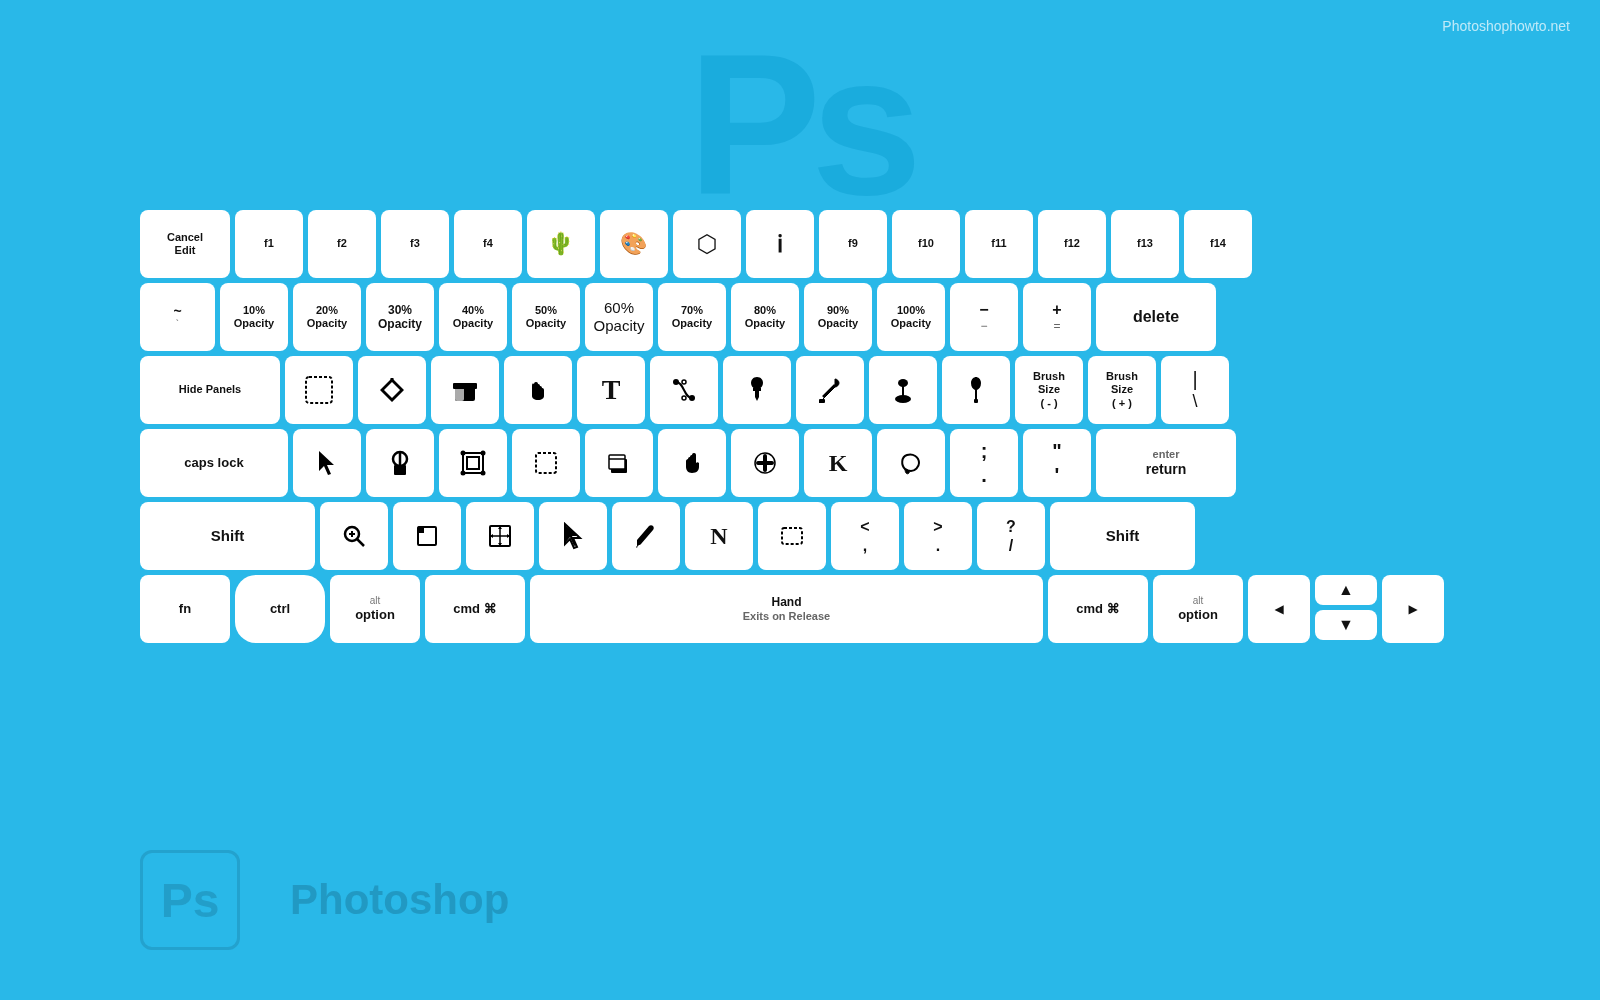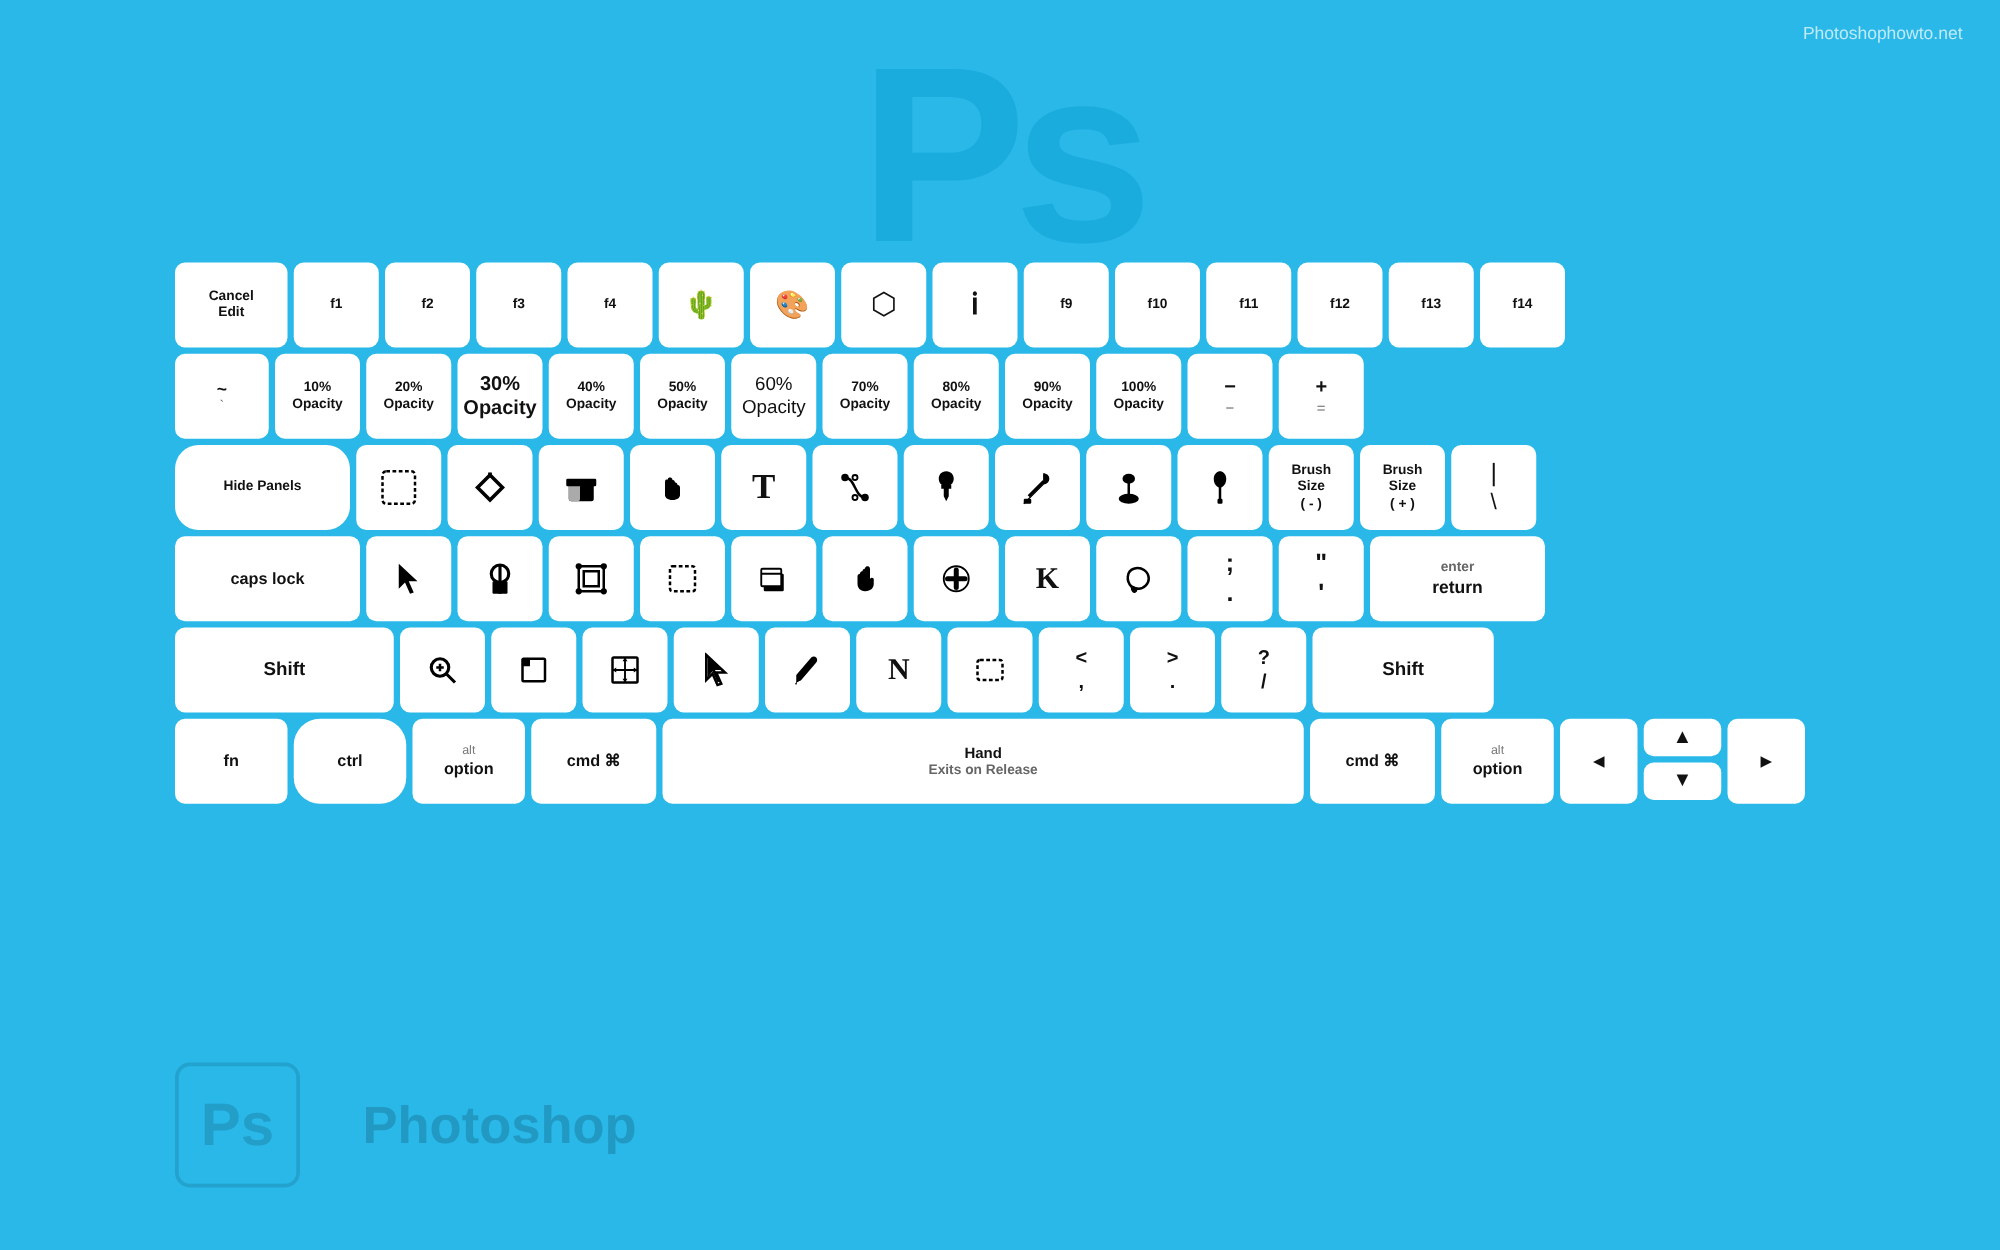--- a/index.html
+++ b/index.html
@@ -60,21 +60,21 @@
       flex-shrink: 0;
     }
     .key .icon {
       font-size: 22px;
       line-height: 1;
     }
     .key .label {
       font-size: 11px;
       font-weight: 600;
     }
-    .key-wide { min-width: 100px; border-radius: 19px; }
+    .key-wide { min-width: 100px; }
     .key-delete { min-width: 110px; }
     .key-caps { min-width: 140px; }
     .key-enter { min-width: 110px; }
     .key-shift-l { min-width: 175px; }
     .key-shift-r { min-width: 145px; }
     .key-fn { min-width: 90px; }
     .key-ctrl { min-width: 90px; border-radius: 21px; }
     .key-opt { min-width: 90px; }
     .key-space { flex: 1; min-width: 300px; }
     .bottom-section {
@@ -167,21 +167,21 @@
       <span style="font-size:14px; font-weight:700;">~</span>
       <span style="font-size:10px; color:#666;">`</span>
     </div>
     <div class="key">
         <span style="font-size:11px; font-weight:600;">10%<br>Opacity</span>
       </div>
     <div class="key">
         <span style="font-size:11px; font-weight:600;">20%<br>Opacity</span>
       </div>
     <div class="key">
-        <span style="font-size:16px; font-weight:600;">30%<br>Opacity</span>
+        <span style="font-size:12px; font-weight:600;">30%<br>Opacity</span>
       </div>
     <div class="key">
         <span style="font-size:11px; font-weight:600;">40%<br>Opacity</span>
       </div>
     <div class="key">
         <span style="font-size:11px; font-weight:600;">50%<br>Opacity</span>
       </div>
     <div class="key">
         <span style="font-size:15px; font-weight:400;text-align:center;">60%<br>Opacity</span>
       </div>
@@ -198,20 +198,21 @@
         <span style="font-size:11px; font-weight:600;">100%<br>Opacity</span>
       </div>
     <div class="key">
       <span style="font-size:16px; font-weight:700;">−</span>
       <span style="font-size:12px; color:#666;">−</span>
     </div>
     <div class="key">
       <span style="font-size:16px; font-weight:700;">+</span>
       <span style="font-size:12px; color:#666;">=</span>
     </div>
+    <div class="key key-delete" style="font-size:16px; font-weight:600; min-width:120px;">delete</div>
   </div>
 
   <div class="keyboard-row">
     <div class="key key-wide" style="font-size:11px; font-weight:600; min-width:140px;">Hide Panels</div>
     <div class="key">
       <svg width="32" height="32" viewBox="0 0 32 32" fill="none" xmlns="http://www.w3.org/2000/svg">
         <rect x="3" y="3" width="26" height="26" rx="3" stroke="black" stroke-width="2" fill="none" stroke-dasharray="3 2"></rect>
       </svg>
     </div>
     <div class="key">

